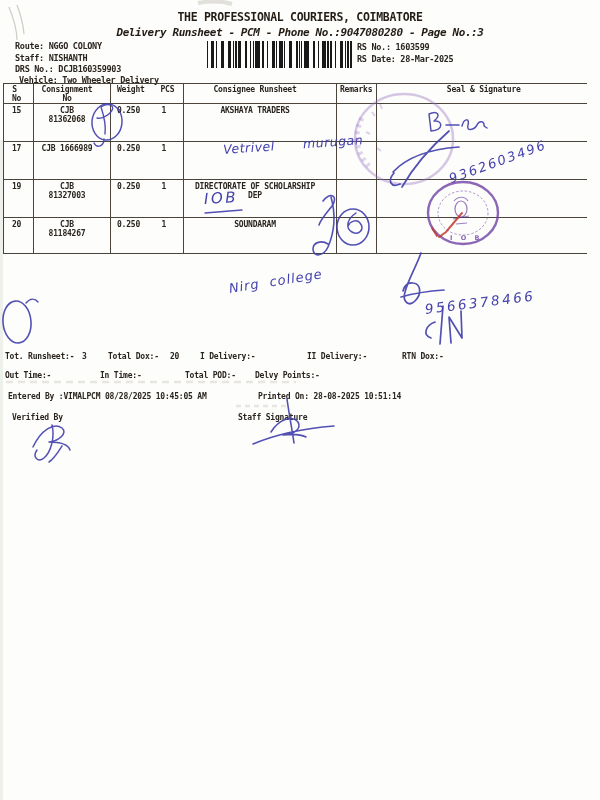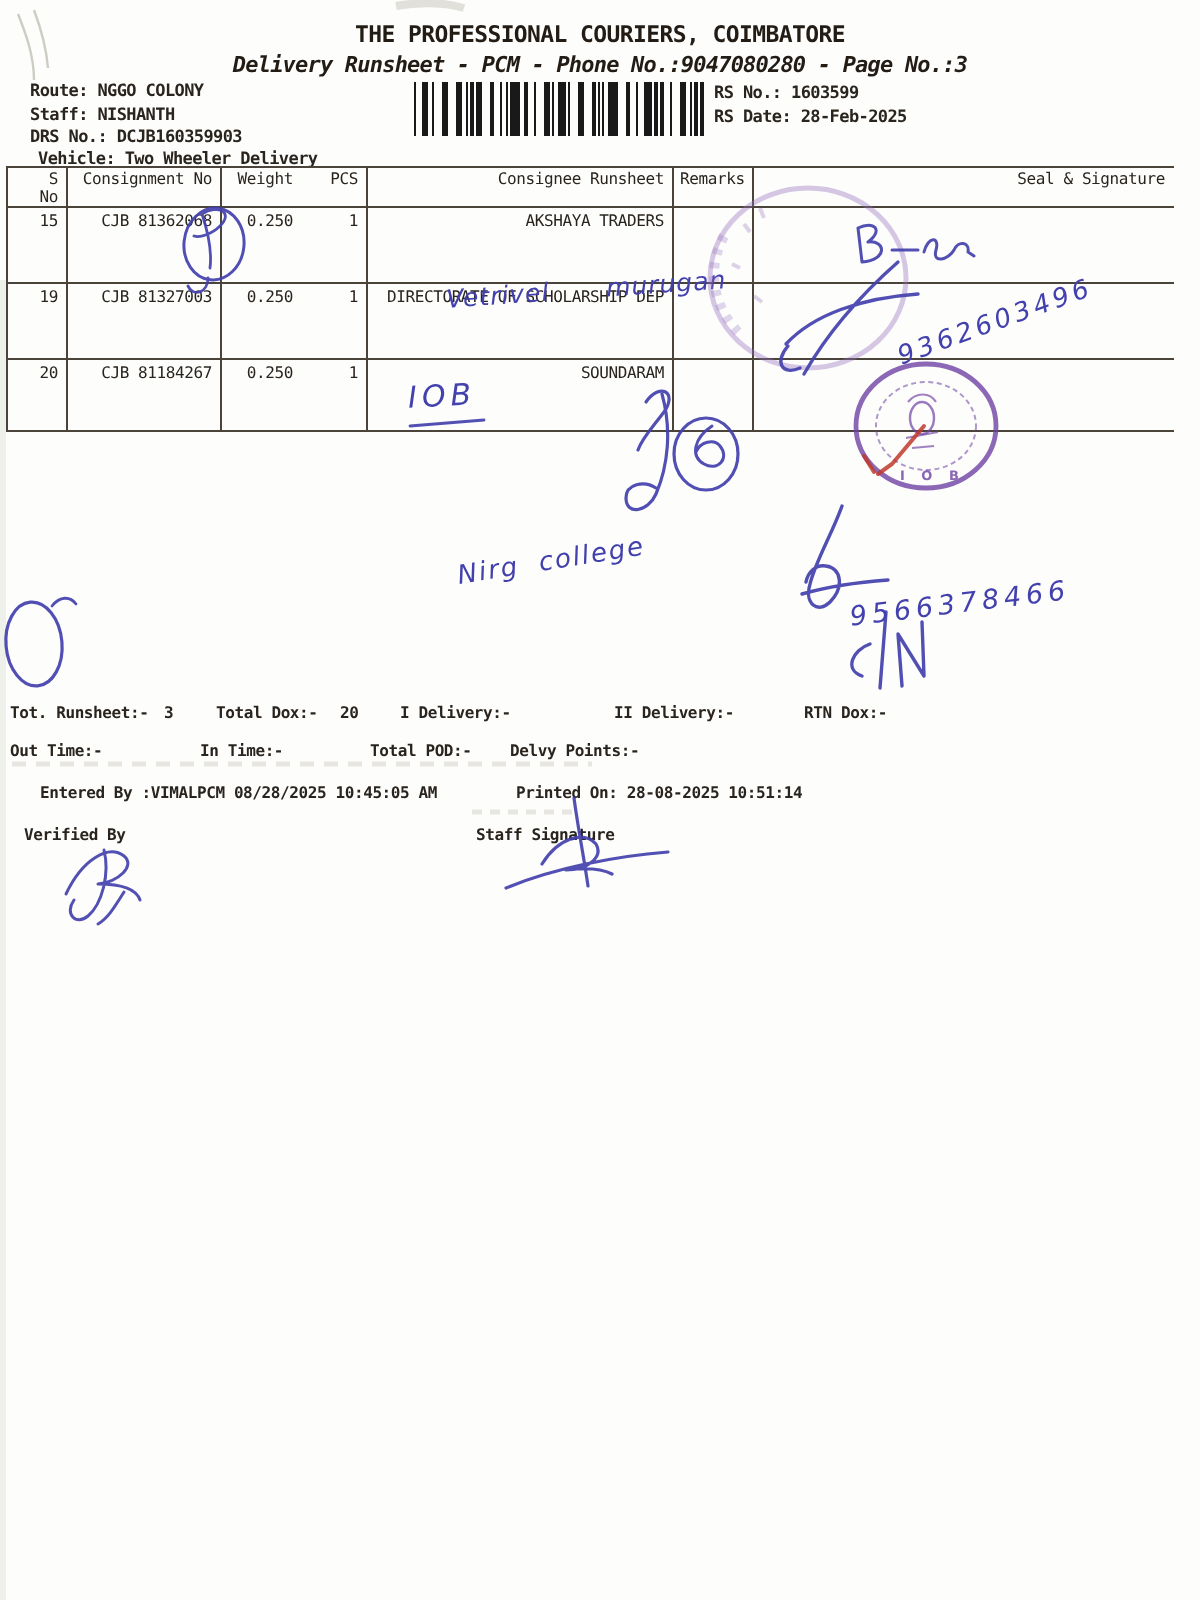--- a/index.html
+++ b/index.html
@@ -13,22 +13,22 @@
   .title{left:0;top:10px;width:600px;text-align:center;font-size:11.5px;letter-spacing:-0.3px;color:#221c15;}
   .subtitle{left:0;top:26px;width:600px;text-align:center;font-size:11px;letter-spacing:-0.4px;color:#221c15;font-style:italic;}
   .info{font-size:8.5px;letter-spacing:-0.3px;}
   .barcode{left:207px;top:41px;width:145px;height:27px;
     background-image:
       repeating-linear-gradient(90deg,#191919 0 1px,transparent 1px 5px,#191919 5px 7px,transparent 7px 12px,transparent 12px 23px),
       repeating-linear-gradient(90deg,transparent 0 4px,#191919 4px 6px,transparent 6px 9px,#191919 9px 10px,transparent 10px 14px,#191919 14px 17px);
   }
   table.runsheet{position:absolute;left:3px;top:83px;width:583px;border-collapse:collapse;table-layout:fixed;}
   table.runsheet th,table.runsheet td{
-    font-family:"DejaVu Sans Mono",monospace;font-weight:normal;font-size:8px;letter-spacing:-0.2px;
-    color:#2a241e;vertical-align:top;padding:2px 4px 0 6px;text-align:right;overflow:hidden;
+    font-family:"DejaVu Sans Mono",monospace;font-weight:bold;font-size:8px;letter-spacing:-0.2px;
+    color:#2a241e;vertical-align:top;padding:2px 16px 0 6px;text-align:center;overflow:hidden;
     border:1.2px solid #4a443a;
   }
   table.runsheet th{height:11px;padding-top:1px;}
   table.runsheet .rH{height:38px;}
   table.runsheet .rH2{height:36px;}
   
   .c-wt{border-right:none !important;}
   .c-pcs{border-left:none !important;padding-left:10px !important;}
   .c-seal{border-right:none !important;padding-left:20px !important;margin-left:28px;}
   .c-sno{padding-left:8px !important;}
@@ -45,21 +45,21 @@
   <div class="abs title">THE PROFESSIONAL COURIERS, COIMBATORE</div>
   <div class="abs subtitle">Delivery Runsheet - PCM - Phone No.:9047080280 - Page No.:3</div>
 
   <div class="abs info" style="left:15px;top:41px">Route: NGGO COLONY</div>
   <div class="abs info" style="left:15px;top:53px">Staff: NISHANTH</div>
   <div class="abs info" style="left:15px;top:64px">DRS No.: DCJB160359903</div>
   <div class="abs info" style="left:19px;top:75px">Vehicle: Two Wheeler Delivery</div>
 
   <div class="abs barcode"></div>
   <div class="abs info" style="left:357px;top:42px">RS No.: 1603599</div>
-  <div class="abs info" style="left:357px;top:54px">RS Date: 28-Feb-2025</div>
+  <div class="abs info" style="left:357px;top:54px">RS Date: 28-Mar-2025</div>
 
   <table class="runsheet">
     <colgroup>
       <col style="width:30px">
         <col style="width:77px">
         <col style="width:40px">
         <col style="width:33px">
       <col style="width:153px">
         <col style="width:40px">
         <col style="width:210px">
@@ -79,20 +79,29 @@
       <tr class="rH">
         <td class="c-sno">15</td>
         <td>CJB 81362068</td>
         <td class="c-wt">0.250</td>
         <td class="c-pcs">1</td>
         <td>AKSHAYA TRADERS</td>
         <td></td>
         <td class="c-seal"></td>
       </tr>
       <tr class="rH">
+        <td class="c-sno">17</td>
+        <td>CJB 1666989</td>
+        <td class="c-wt">0.250</td>
+        <td class="c-pcs">1</td>
+        <td></td>
+        <td></td>
+        <td class="c-seal"></td>
+      </tr>
+      <tr class="rH">
         <td class="c-sno">19</td>
         <td>CJB 81327003</td>
         <td class="c-wt">0.250</td>
         <td class="c-pcs">1</td>
         <td>DIRECTORATE OF SCHOLARSHIP DEP</td>
         <td></td>
         <td class="c-seal"></td>
       </tr>
       <tr class="rH2">
         <td class="c-sno">20</td>
@@ -112,21 +121,21 @@
   <div class="abs tot" style="left:170px;top:352px">20</div>
   <div class="abs tot" style="left:200px;top:352px">I Delivery:-</div>
   <div class="abs tot" style="left:307px;top:352px">II Delivery:-</div>
   <div class="abs tot" style="left:402px;top:352px">RTN Dox:-</div>
 
   <div class="abs tot" style="left:5px;top:371px">Out Time:-</div>
   <div class="abs tot" style="left:100px;top:371px">In Time:-</div>
   <div class="abs tot" style="left:185px;top:371px">Total POD:-</div>
   <div class="abs tot" style="left:255px;top:371px">Delvy Points:-</div>
 
-  <div class="abs tot" style="left:20px;top:392px">Entered By :VIMALPCM 08/28/2025 10:45:05 AM</div>
+  <div class="abs tot" style="left:8px;top:392px">Entered By :VIMALPCM 08/28/2025 10:45:05 AM</div>
   <div class="abs tot" style="left:258px;top:392px">Printed On: 28-08-2025 10:51:14</div>
   <div class="abs tot" style="left:12px;top:413px">Verified By</div>
   <div class="abs tot" style="left:238px;top:413px">Staff Signature</div>
 
   <span class="hw" style="left:223px;top:137px;font-size:12.5px;transform:rotate(-4deg);word-spacing:24px;letter-spacing:.5px">Vetrivel murugan</span>
   <span class="hw" style="left:447px;top:172px;font-size:13px;transform:rotate(-20deg);transform-origin:0 0;letter-spacing:2px">9362603496</span>
   <span class="hw" style="left:204px;top:189px;font-size:15px;transform:rotate(-3deg);letter-spacing:2.5px">IOB</span>
   <span class="hw" style="left:229px;top:281px;font-size:13px;transform:rotate(-9deg);transform-origin:0 50%;letter-spacing:1px;word-spacing:5px">Nirg college</span>
   <span class="hw" style="left:424px;top:301px;font-size:13.5px;transform:rotate(-7deg);transform-origin:0 0;letter-spacing:2.5px">9566378466</span>
 

